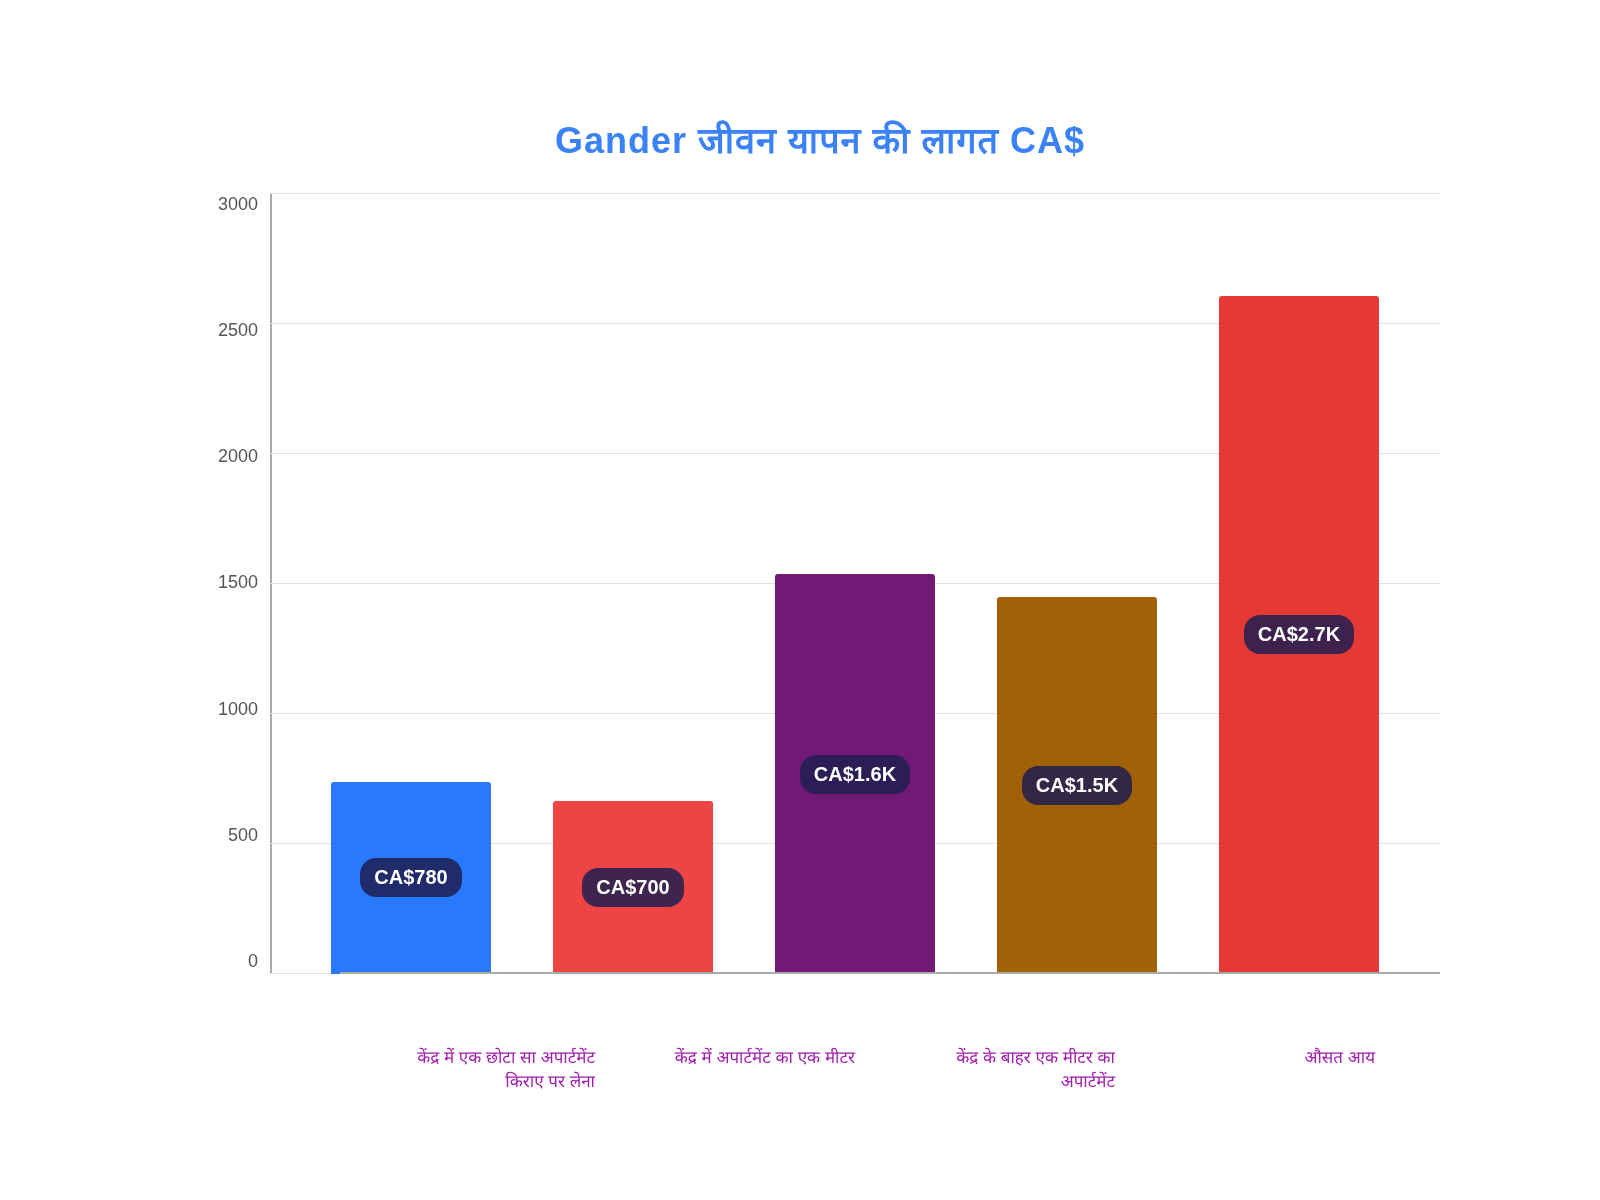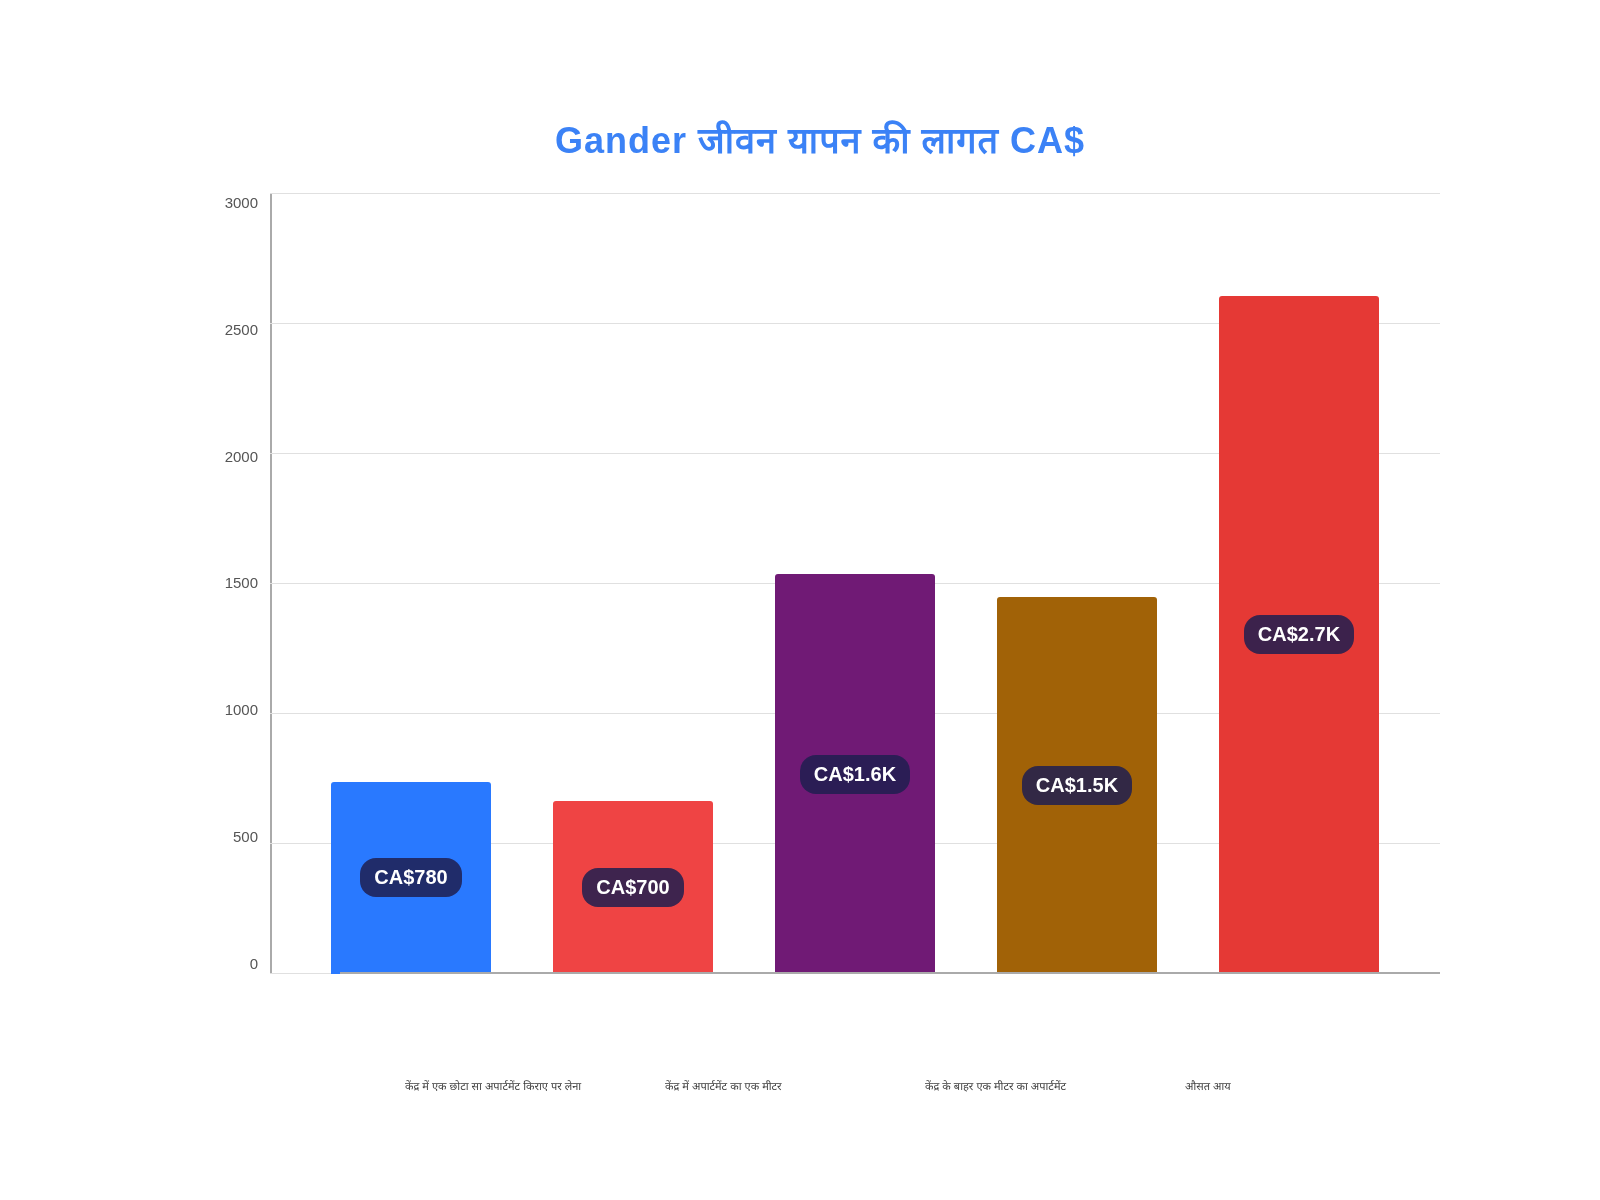--- a/index.html
+++ b/index.html
@@ -39,21 +39,21 @@
       left: 0;
       top: 0;
       bottom: 0;
       width: 70px;
       display: flex;
       flex-direction: column-reverse;
       justify-content: space-between;
       padding-bottom: 2px;
     }
     .y-label {
-      font-size: 15px;
+      font-size: 18px;
       color: #555;
       text-align: right;
       padding-right: 12px;
     }
     .plot-area {
       position: absolute;
       left: 70px;
       right: 0;
       top: 0;
       bottom: 0;
@@ -130,23 +130,23 @@
       position: absolute;
       left: 70px;
       right: 0;
       bottom: -120px;
       display: flex;
       justify-content: space-around;
       align-items: flex-start;
       padding: 0 30px;
     }
     .x-label {
-      font-size: 11px;
-      color: #404040;
-      text-align: left;
+      font-size: 17px;
+      color: #a21caf;
+      text-align: right;
       width: 190px;
       line-height: 1.4;
       padding-top: 10px;
     }
     .footer {
       margin-top: 18px;
       font-size: 20px;
       color: #999;
       text-align: center;
     }

